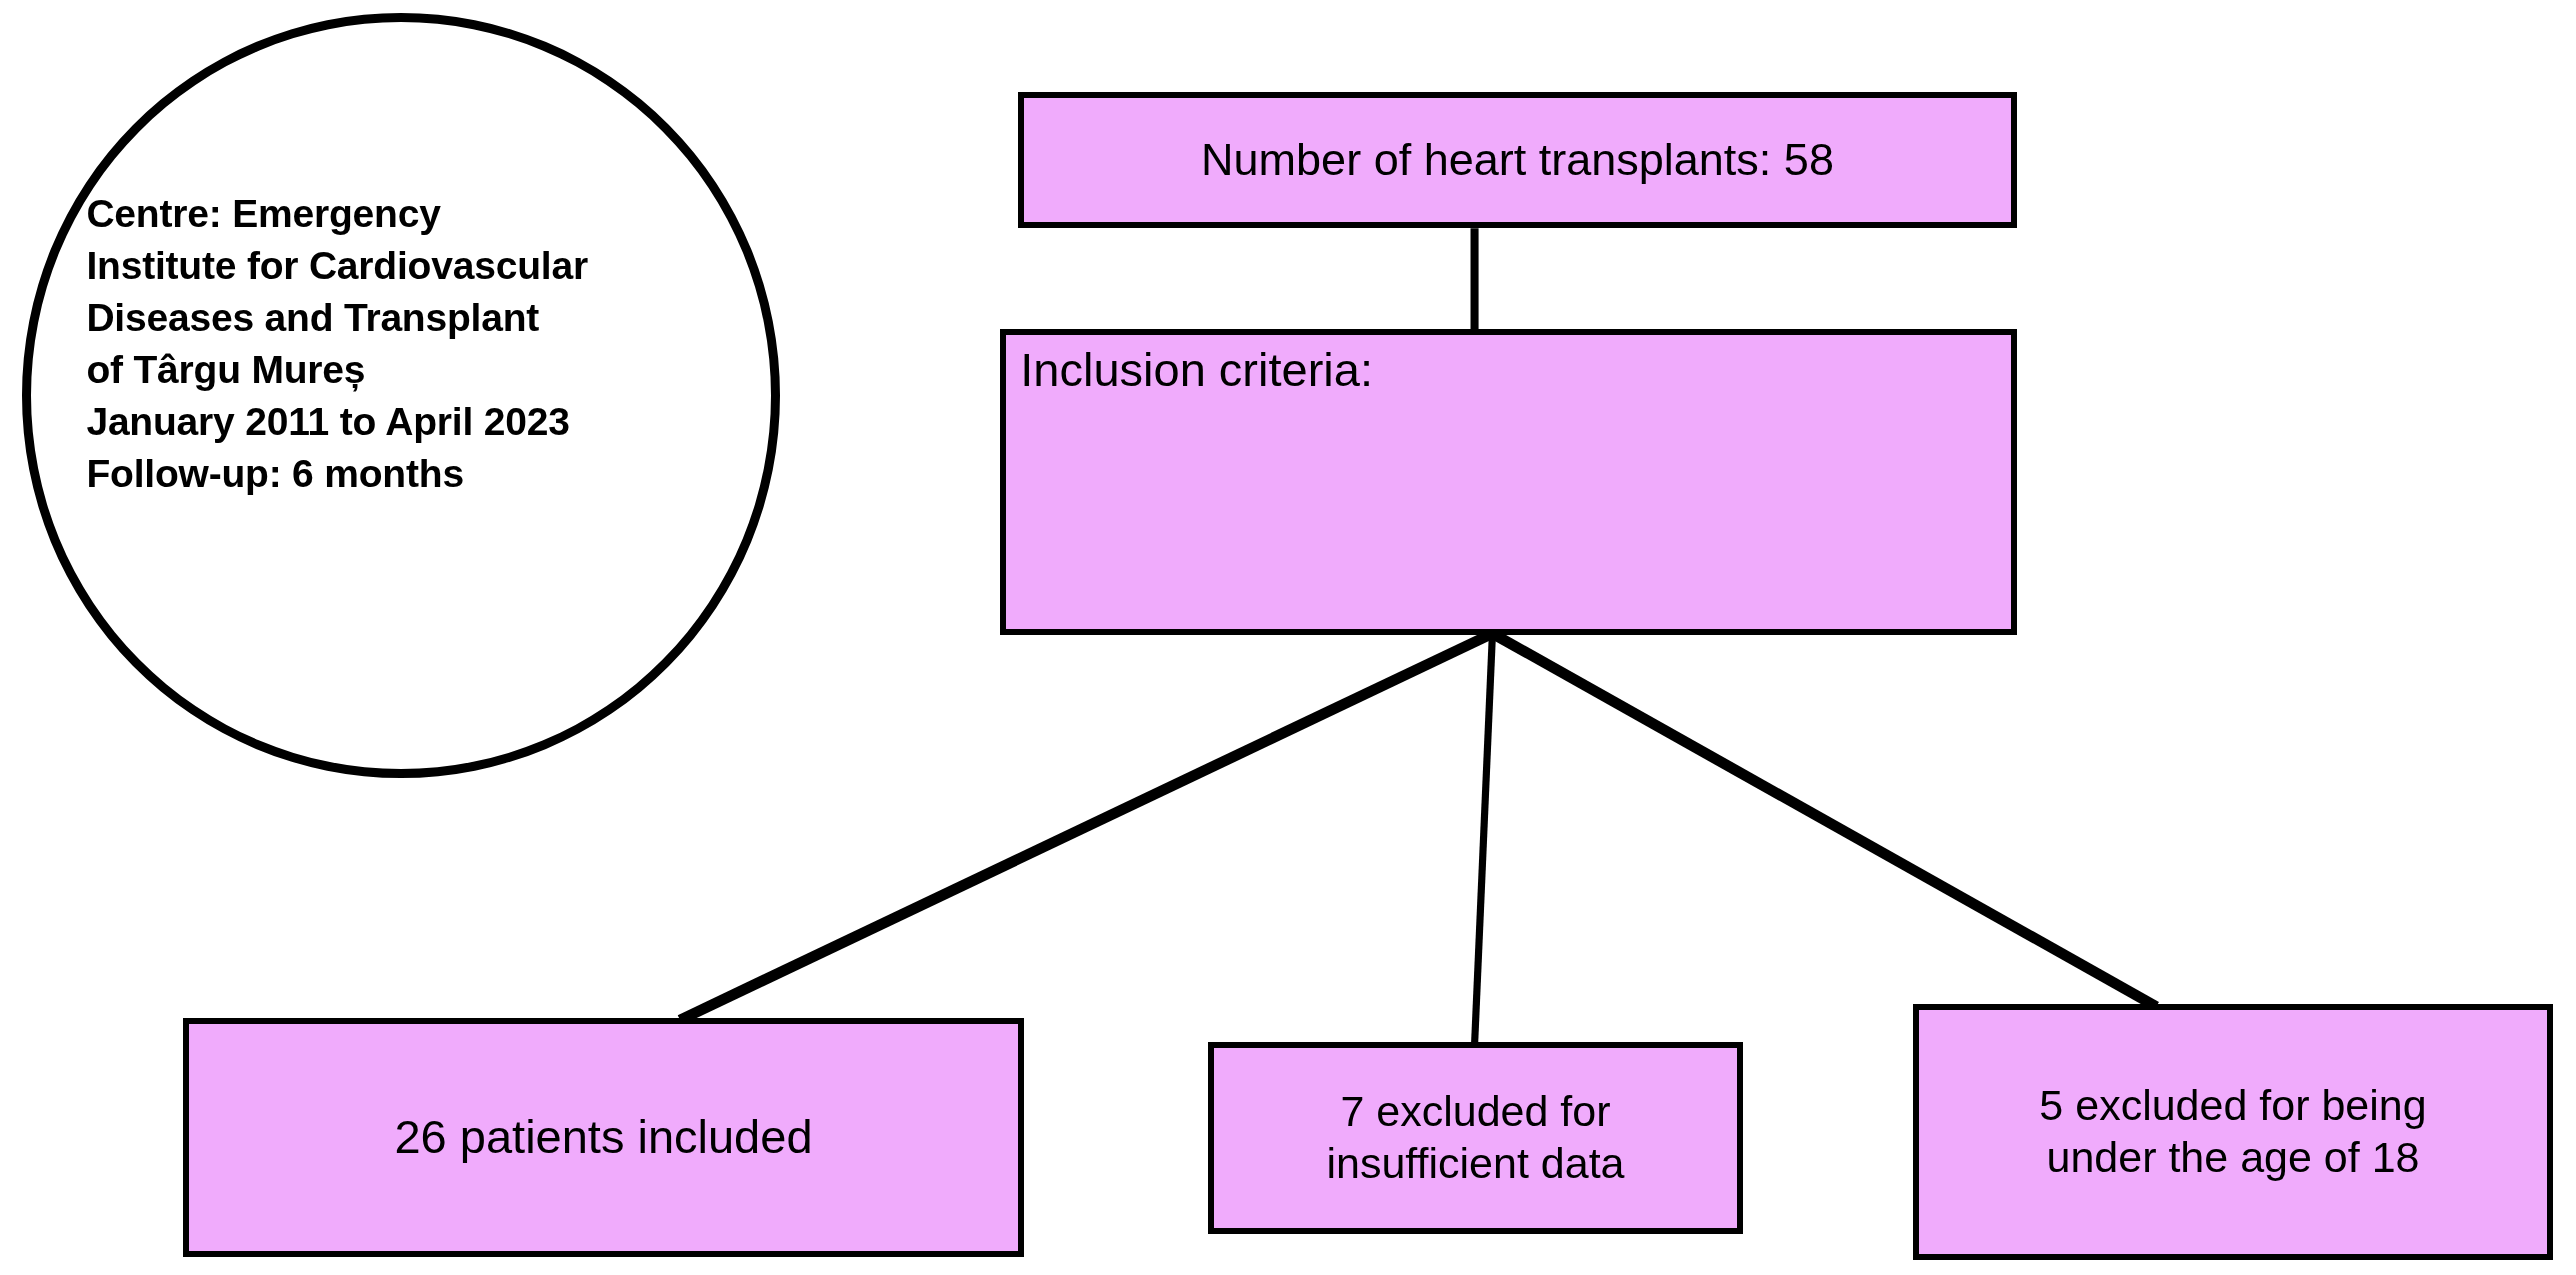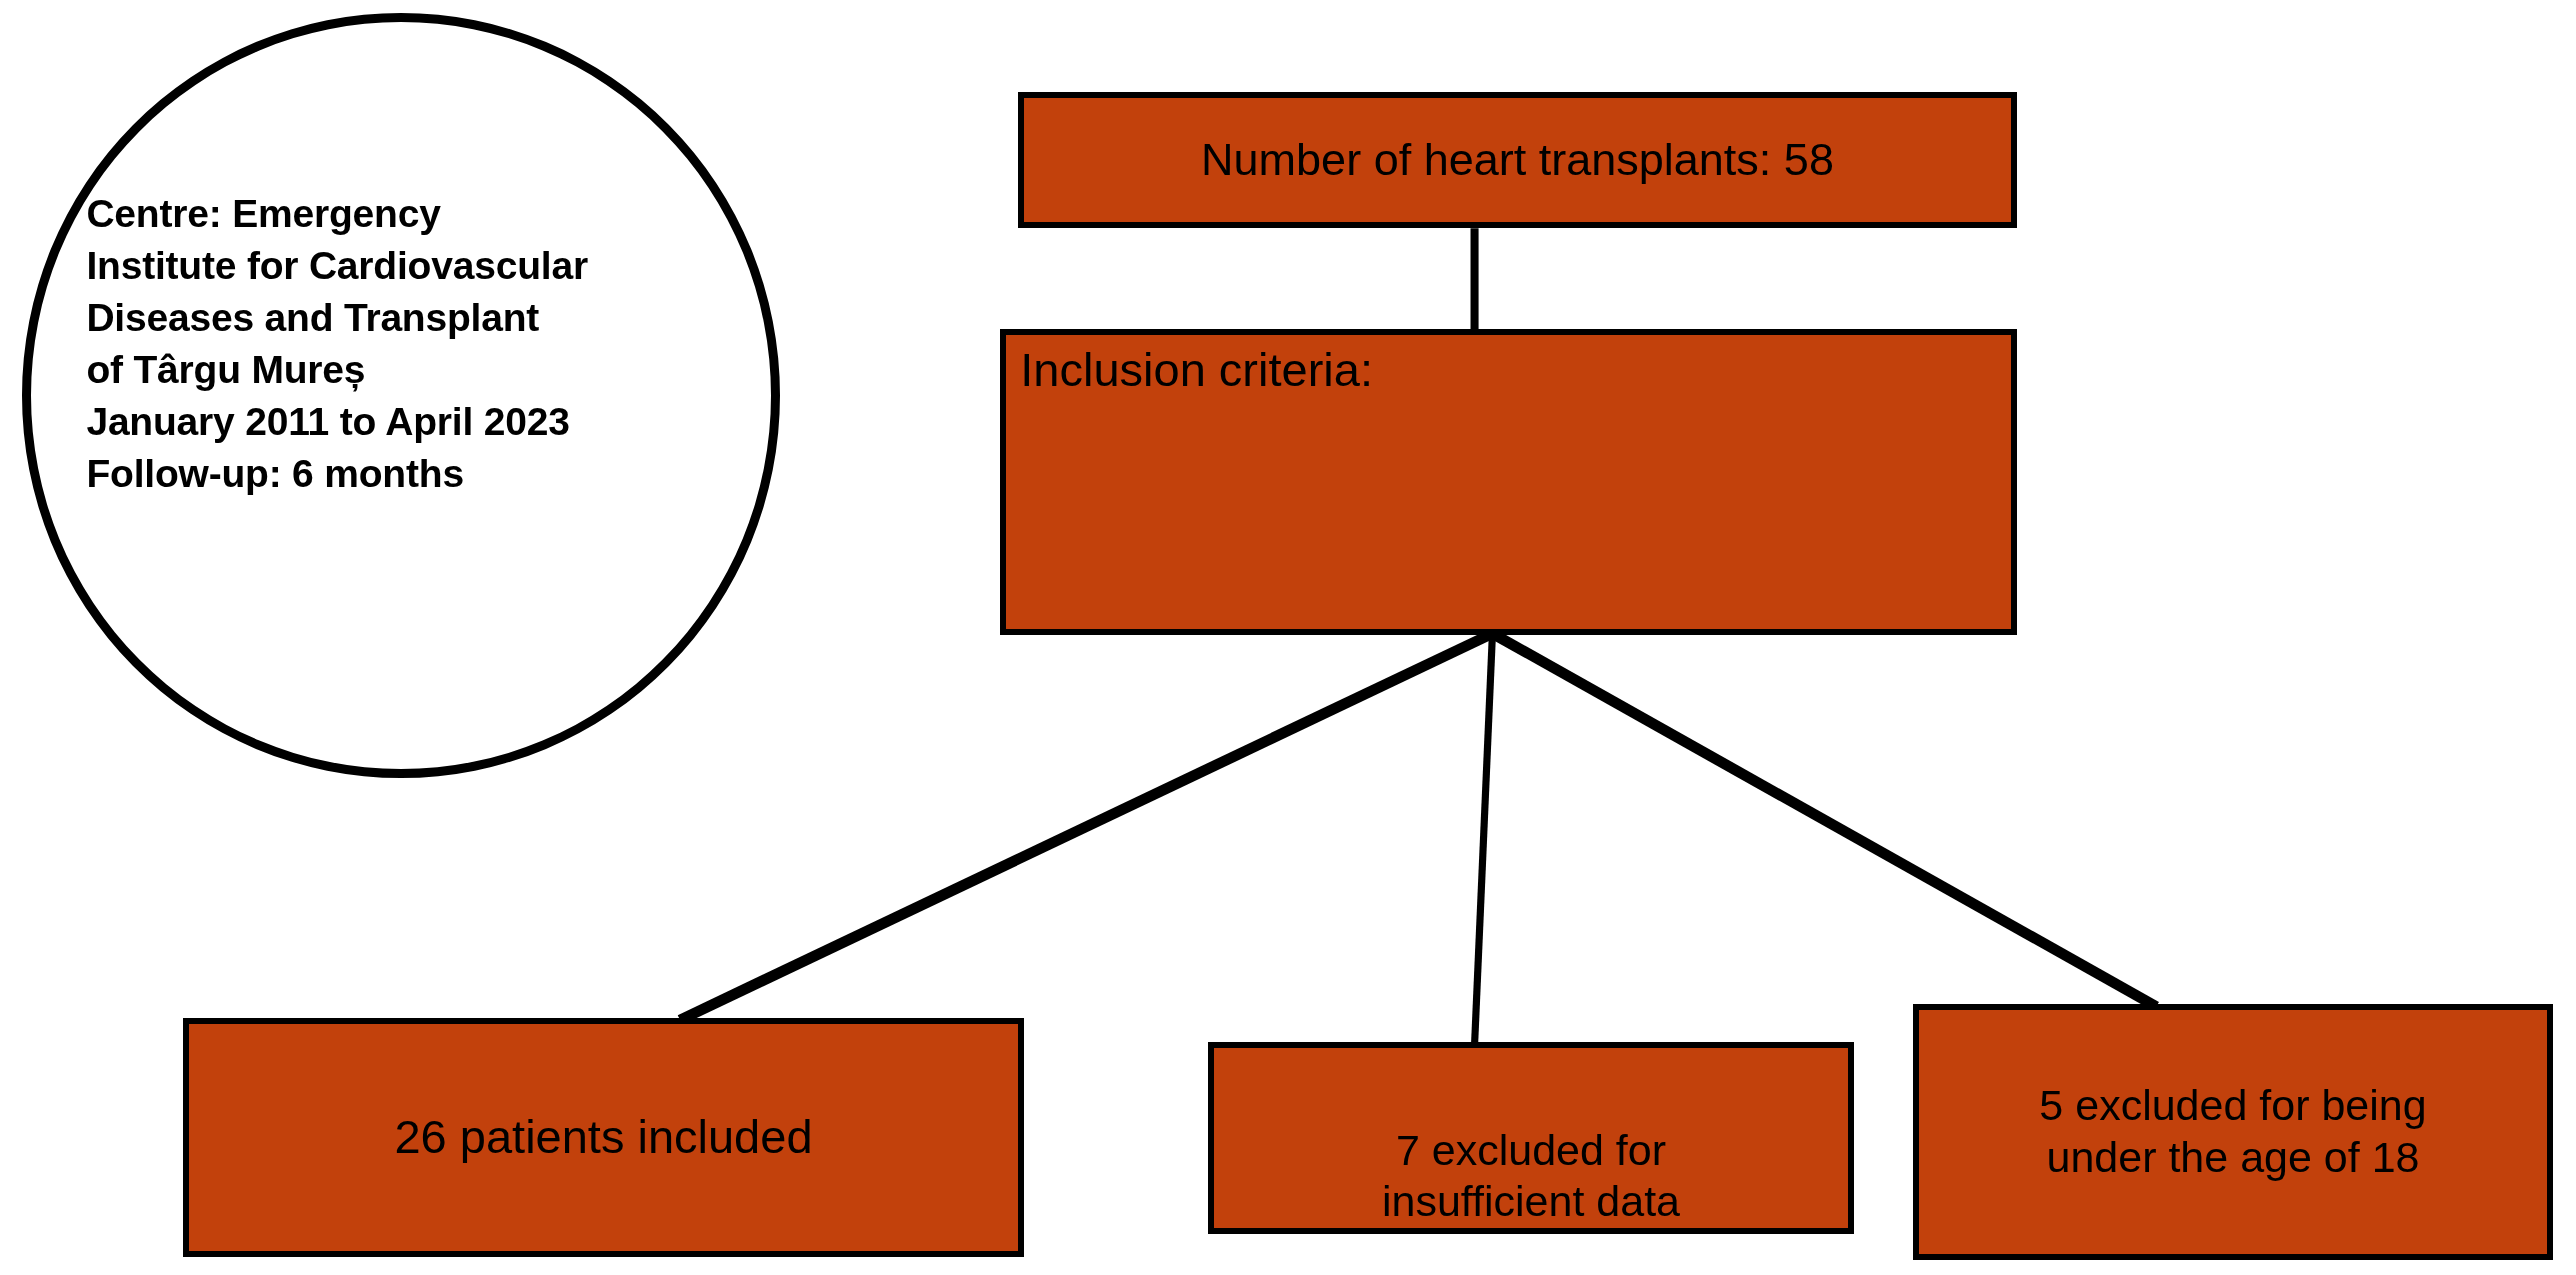--- a/index.html
+++ b/index.html
@@ -52,21 +52,21 @@
     text-align: left;
     white-space: pre-line;
     color: #000000;
   }
 
   
   .box {
     position: absolute;
     border: 6.3px solid #000000;
     box-sizing: border-box;
-    background: #c2410c;
+    background: #f0abfc;
     z-index: 2;
   }
   .box-centered {
     display: flex;
     align-items: center;
     justify-content: center;
     text-align: center;
   }
 
   #box-transplants {
@@ -120,23 +120,22 @@
     height: 239px;
   }
   #box-included .box-label {
     font-size: 47px;
     line-height: 1.15;
   }
 
   #box-excluded-data {
     left: 1208px;
     top: 1042px;
-    width: 646px;
+    width: 535px;
     height: 192px;
-    align-items: flex-end;
   }
   #box-excluded-data .box-label {
     font-size: 43px;
     line-height: 1.2;
   }
 
   #box-excluded-age {
     left: 1913px;
     top: 1004px;
     width: 640px;

